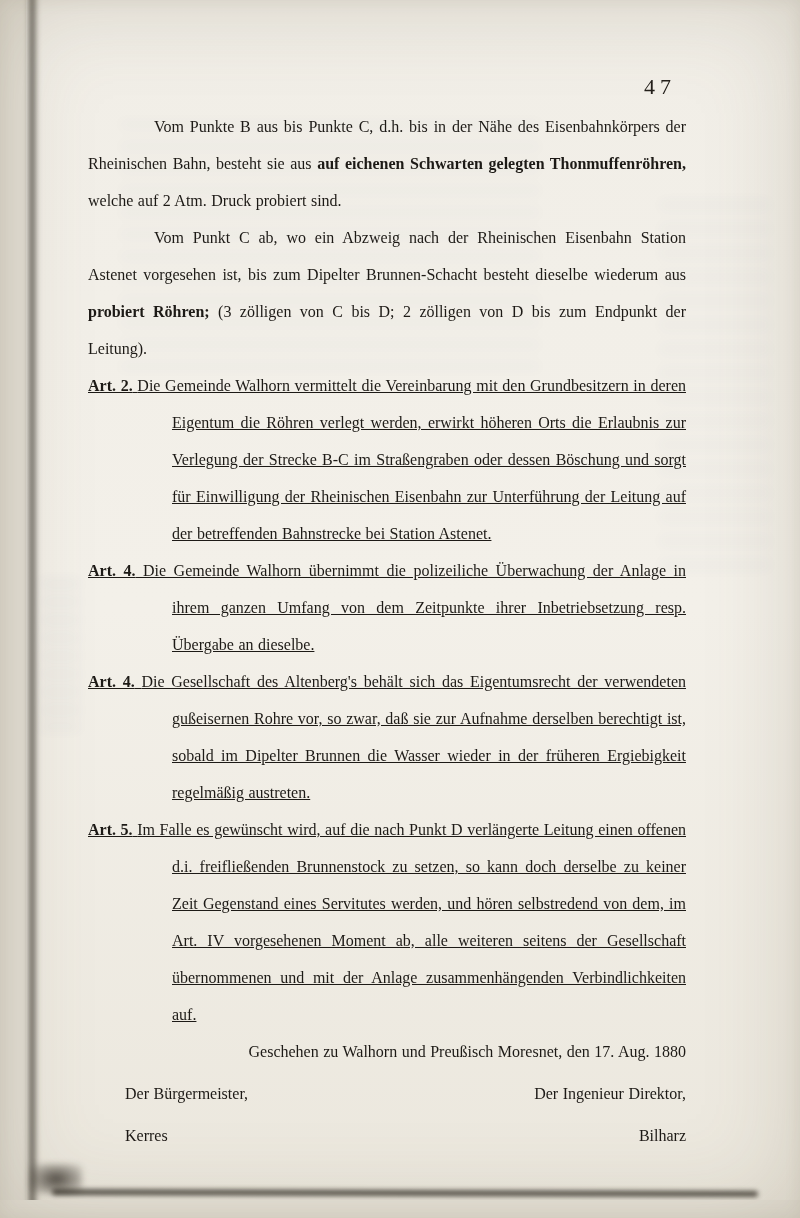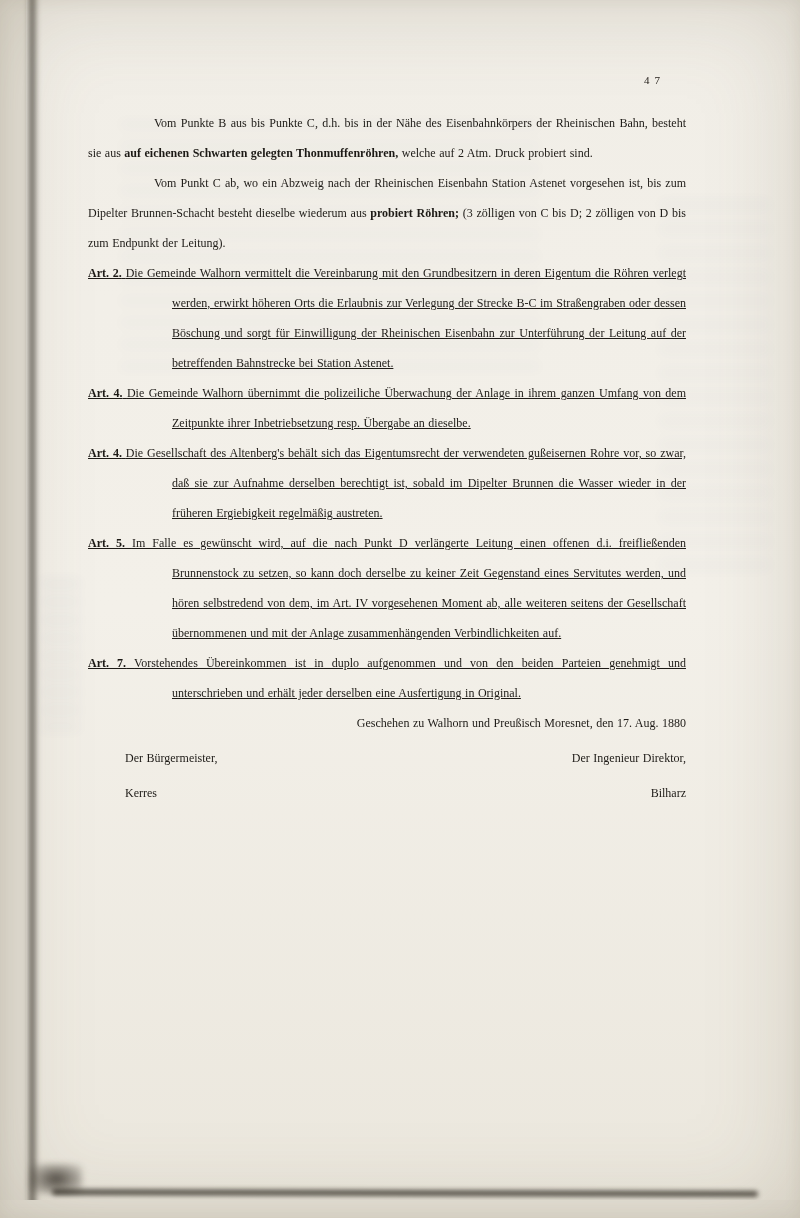--- a/index.html
+++ b/index.html
@@ -50,25 +50,25 @@
   .smudge-b {
     left: 660px; top: 200px; width: 110px; height: 380px; opacity: 0.06;
     background: repeating-linear-gradient(180deg, rgba(60,75,110,0.5) 0 10px, rgba(60,75,110,0) 10px 24px);
   }
   .smudge-c {
     left: 120px; top: 120px; width: 420px; height: 260px; opacity: 0.045;
     background: repeating-linear-gradient(180deg, rgba(60,75,110,0.5) 0 9px, rgba(60,75,110,0) 9px 22px);
   }
   .page-number {
     position: absolute; left: 644px; top: 74px;
-    font-size: 11px; letter-spacing: 5px; color: #24201b;
+    font-size: 22px; letter-spacing: 5px; color: #24201b;
   }
   .text-block {
     position: absolute; left: 88px; top: 108px; width: 598px;
-    font-size: 12px; line-height: 30px;
+    font-size: 16px; line-height: 37px;
     text-align: justify;
     hyphens: auto; -webkit-hyphens: auto;
     word-spacing: 0.5px;
   }
   .text-block p { margin: 0; }
   .intro { margin-left: 40px; text-indent: 66px; }
   .article { margin-top: 7px; padding-left: 84px; text-indent: -84px; text-decoration: underline; }
   .art-label { font-weight: 700; }
   strong { font-weight: 700; }
   .closing { margin-top: 8px; margin-left: 37px; text-align: right; }
@@ -97,21 +97,20 @@
 
     <p class="article"><strong class="art-label">Art. 2.</strong> <span class="art-text">Die Gemeinde Walhorn vermittelt die Vereinbarung mit den Grundbesitzern in deren Eigentum die Röhren verlegt werden, erwirkt höheren Orts die Erlaubnis zur Verlegung der Strecke B-C im Straßengraben oder dessen Böschung und sorgt für Einwilligung der Rheinischen Eisenbahn zur Unterführung der Leitung auf der betreffenden Bahnstrecke bei Station Astenet.</span></p>
 
     <p class="article"><strong class="art-label">Art. 4.</strong> <span class="art-text">Die Gemeinde Walhorn übernimmt die polizeiliche Überwachung der Anlage in ihrem ganzen Umfang von dem Zeitpunkte ihrer Inbetriebsetzung resp. Übergabe an dieselbe.</span></p>
 
     <p class="article"><strong class="art-label">Art. 4.</strong> <span class="art-text">Die Gesellschaft des Altenberg's behält sich das Eigentumsrecht der verwendeten gußeisernen Rohre vor, so zwar, daß sie zur Aufnahme derselben berechtigt ist, sobald im Dipelter Brunnen die Wasser wieder in der früheren Ergiebigkeit regelmäßig austreten.</span></p>
 
     <p class="article"><strong class="art-label">Art. 5.</strong> <span class="art-text">Im Falle es gewünscht wird, auf die nach Punkt D verlängerte Leitung einen offenen d.i. freifließenden Brunnenstock zu setzen, so kann doch derselbe zu keiner Zeit Gegenstand eines Servitutes werden, und hören selbstredend von dem, im Art. IV vorgesehenen Moment ab, alle weiteren seitens der Gesellschaft übernommenen und mit der Anlage zusammenhängenden Verbindlichkeiten auf.</span></p>
 
 
-    <p class="article"><strong class="art-label">Art. 7.</strong> <span class="art-text">Vorstehendes Übereinkommen ist in duplo aufgenommen und von den beiden Parteien genehmigt und unterschrieben und erhält jeder derselben eine Ausfertigung in Original.</span></p>
 
     <p class="closing">Geschehen zu Walhorn und Preußisch Moresnet, den 17. Aug. 1880</p>
 
     <div class="sig-row">
       <span>Der Bürgermeister,</span>
       <span>Der Ingenieur Direktor,</span>
     </div>
     <div class="sig-row">
       <span>Kerres</span>
       <span>Bilharz</span>

